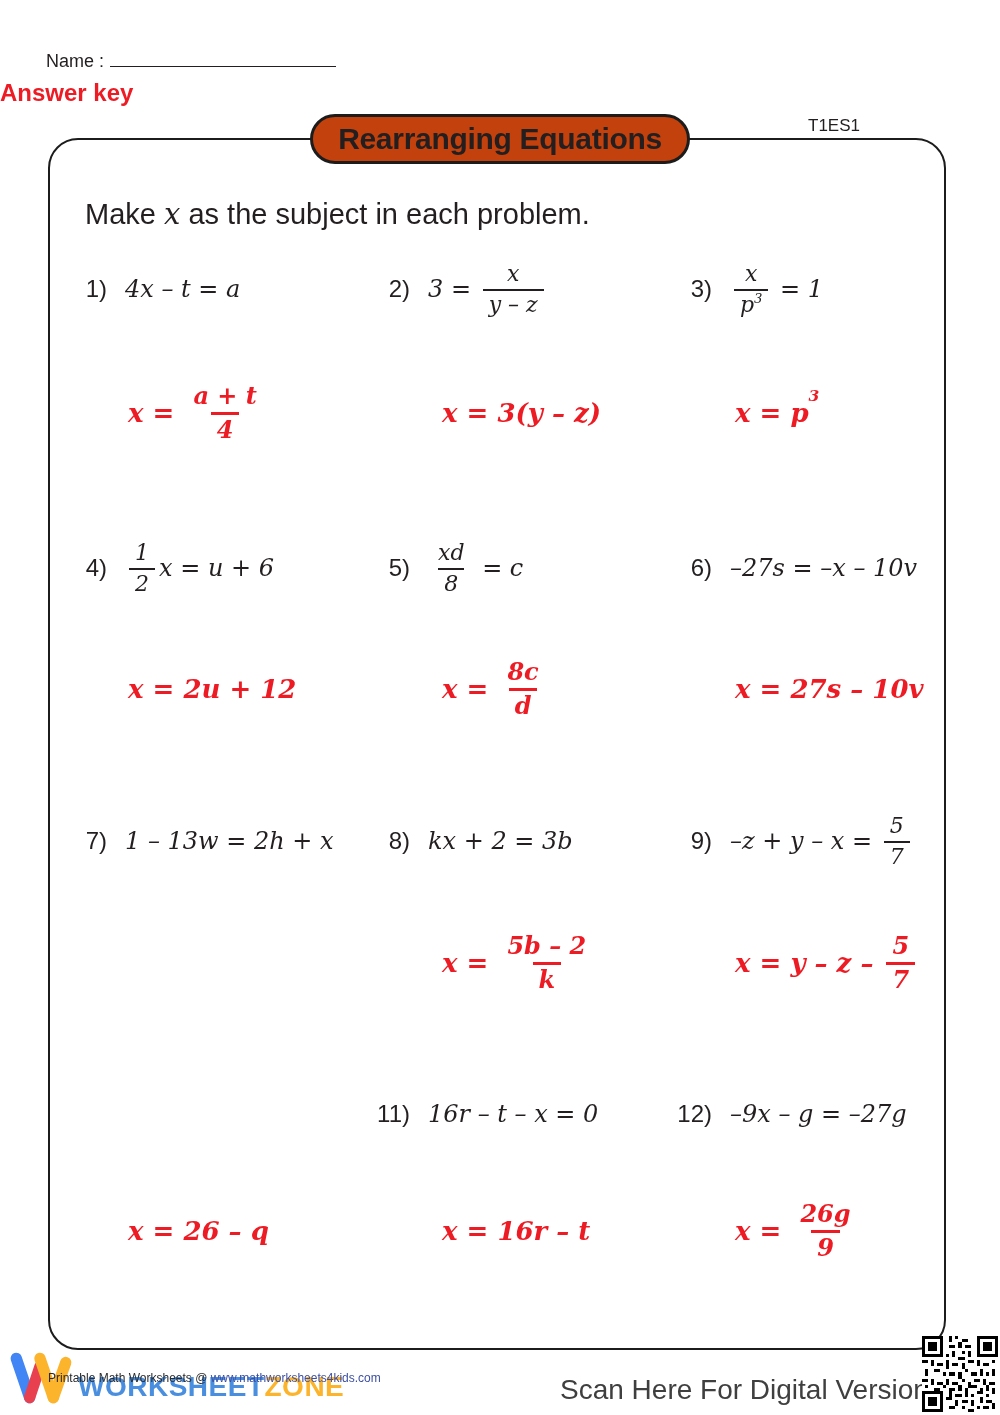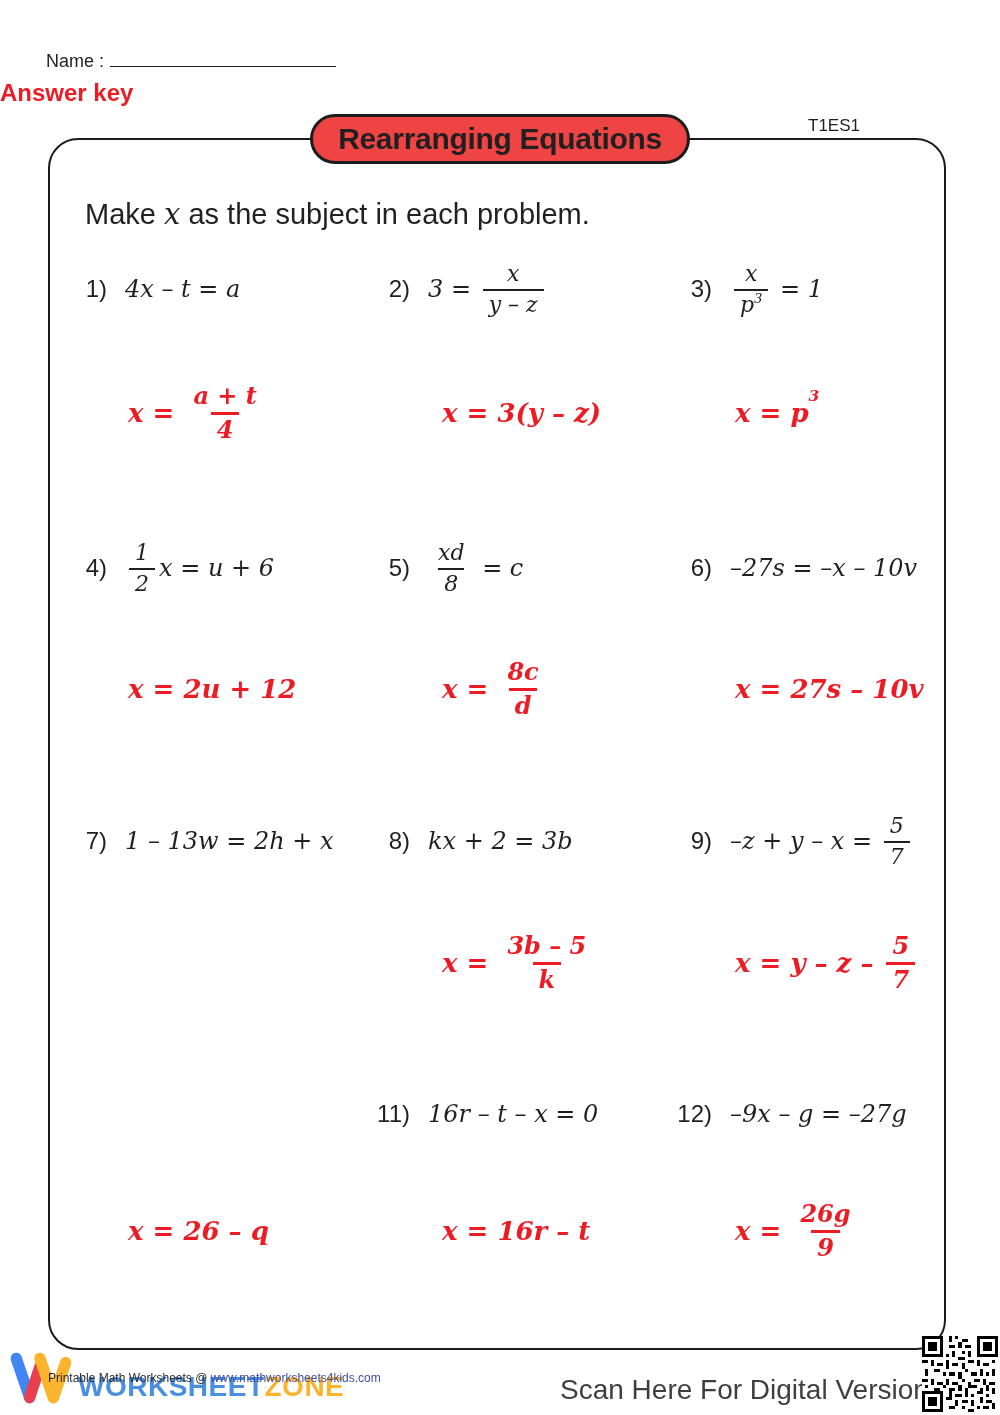--- a/index.html
+++ b/index.html
@@ -8,21 +8,21 @@
     font-family:"Liberation Sans",sans-serif;color:#231f20;
   }
   .abs{position:absolute;}
 
   
   .name-row{left:46px;top:46px;font-size:18px;text-align:right;}
   .name-line{display:inline-block;width:226px;border-bottom:1.5px solid #231f20;height:20px;margin-left:6px;}
   .answer-key{left:0;top:70px;width:1000px;font-size:24px;font-weight:bold;color:var(--accent-red,#ed1c24);margin-top:9px;}
   .main-box{left:48px;top:138px;width:898px;height:1212px;border:2.5px solid #1c1c1c;border-radius:30px;box-sizing:border-box;}
   .title-pill{
-    left:310px;top:114px;width:380px;height:50px;background:#ef4444;border:3px solid #1c1c1c;border-radius:27px;
+    left:310px;top:114px;width:380px;height:50px;background:#c2410c;border:3px solid #1c1c1c;border-radius:27px;
     display:flex;align-items:center;justify-content:center;font-size:30px;font-weight:bold;letter-spacing:-0.3px;z-index:3;box-sizing:border-box;
   }
   .sheet-code{left:808px;top:116px;font-size:17px;}
   .instruction{left:85px;top:197px;font-size:29px;}
   .ivar{font-family:"DejaVu Serif",serif;font-style:italic;}
 
   
   .row{position:absolute;left:0;width:1000px;height:82px;}
   .cell{position:absolute;top:0;height:100%;display:flex;align-items:center;}
   .c1{left:65px;} .c2{left:368px;} .c3{left:670px;}
@@ -129,21 +129,21 @@
     <span class="eq">kx + 2 = 3b</span>
   </div>
   <div class="cell c3">
     <span class="plabel">9)</span>
     <span class="eq"><span>–z + y – x = </span><span class="frac"><span class="fnum">5</span><span class="fden">7</span></span></span>
   </div>
 </div>
 
 <div class="row" style="top:922px">
   <div class="cell a2">
-    <span class="ans"><span>x = </span><span class="frac"><span class="fnum">3b – 5</span><span class="fden">k</span></span></span>
+    <span class="ans"><span>x = </span><span class="frac"><span class="fnum">5b – 2</span><span class="fden">k</span></span></span>
   </div>
   <div class="cell a3">
     <span class="ans"><span>x = y – z – </span><span class="frac"><span class="fnum">5</span><span class="fden">7</span></span></span>
   </div>
 </div>
 
 <div class="row" style="top:1073px">
   <div class="cell c2">
     <span class="plabel">11)</span>
     <span class="eq">16r – t – x = 0</span>

